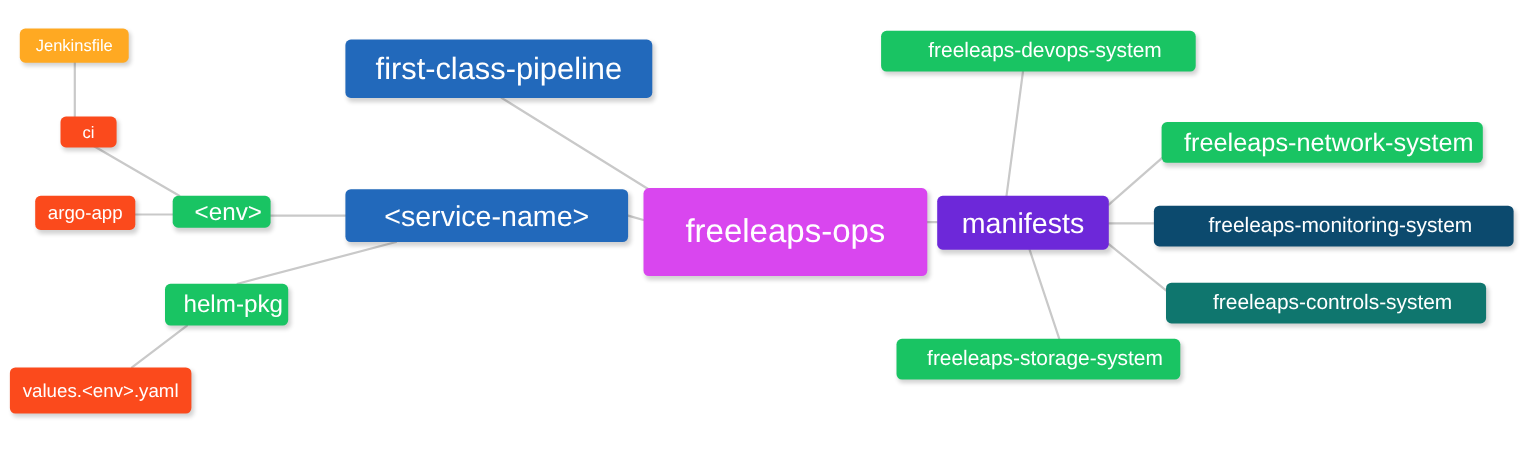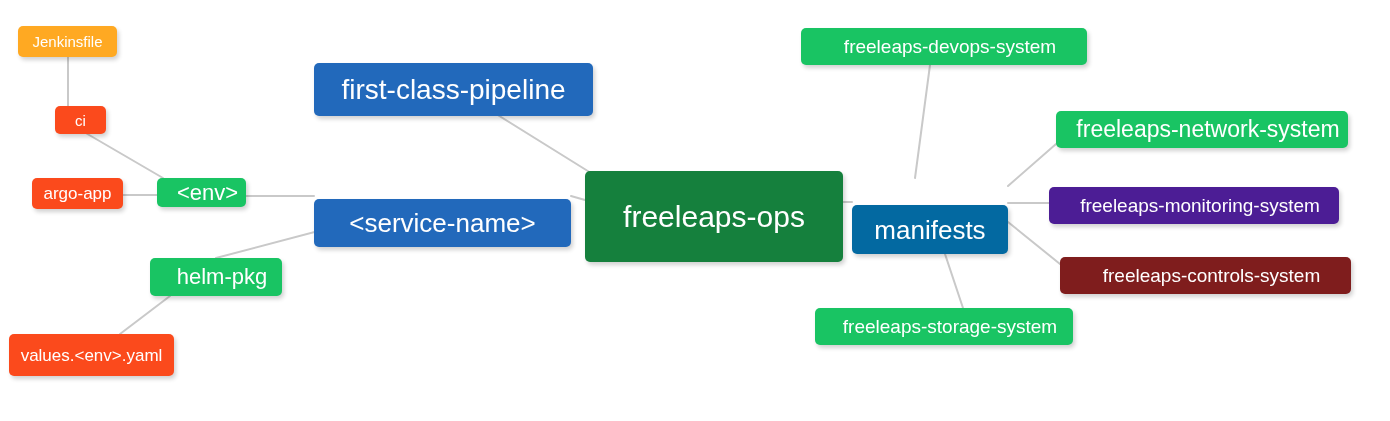--- a/index.html
+++ b/index.html
@@ -40,21 +40,21 @@
     justify-content: center;
     color: #ffffff;
     white-space: nowrap;
     border-radius: 5px;
     box-shadow: 2px 3px 4px rgba(0,0,0,0.18);
     line-height: 1;
     cursor: pointer;
     user-select: none;
   }
   .node-root      { background: #3e3936; }
-  .node-blue      { background: #2269bb; margin-top: 27px; }
+  .node-blue      { background: #2269bb; }
   .node-green     { background: #19c463; padding-left: 12px; }
   .node-red       { background: #fb4a1c; }
   .node-amber     { background: #ffa922; }
 </style>
 </head>
 <body>
 
 <div id="canvas">
   <svg id="edge-layer" viewBox="0 0 1390 421" preserveAspectRatio="none" aria-hidden="true">
       <line class="edge" x1="585" y1="200" x2="571" y2="196" stroke="#c9c9c9"></line>
@@ -66,48 +66,48 @@
       <line class="edge" x1="163" y1="178" x2="84" y2="132" stroke="#c9c9c9"></line>
       <line class="edge" x1="68" y1="106" x2="68" y2="57" stroke="#c9c9c9"></line>
       <line class="edge" x1="170" y1="296" x2="120" y2="334" stroke="#c9c9c9"></line>
       <line class="edge" x1="915" y1="178" x2="930" y2="65" stroke="#c9c9c9"></line>
       <line class="edge" x1="1008" y1="186" x2="1056" y2="144" stroke="#c9c9c9"></line>
       <line class="edge" x1="1008" y1="203" x2="1049" y2="203" stroke="#c9c9c9"></line>
       <line class="edge" x1="1008" y1="222" x2="1060" y2="264" stroke="#c9c9c9"></line>
       <line class="edge" x1="936" y1="227" x2="963" y2="308" stroke="#c9c9c9"></line>
     </svg>
   <div id="node-layer">
-      <div class="node node-root" style="left: 585px; top: 171px; width: 258px; height: 91px; font-size: 30px; background: #15803d;">
+      <div class="node node-root" style="left: 585px; top: 171px; width: 258px; height: 80px; font-size: 30px; background: #d946ef;">
         <span>freeleaps-ops</span>
       </div>
       <div class="node node-blue" style="left: 314px; top: 172px; width: 257px; height: 48px; font-size: 26px; background: rgb(34, 105, 187);">
         <span>&lt;service-name&gt;</span>
       </div>
       <div class="node node-blue" style="left: 314px; top: 36px; width: 279px; height: 53px; font-size: 28px; background: rgb(34, 105, 187);">
         <span>first-class-pipeline</span>
       </div>
-      <div class="node node-blue" style="left: 852px; top: 178px; width: 156px; height: 49px; font-size: 26px; background: #0369a1;">
+      <div class="node node-blue" style="left: 852px; top: 178px; width: 156px; height: 49px; font-size: 26px; background: #6d28d9;">
         <span>manifests</span>
       </div>
       <div class="node node-green" style="left: 157px; top: 178px; width: 89px; height: 29px; font-size: 22px; background: rgb(25, 196, 99);">
         <span>&lt;env&gt;</span>
       </div>
-      <div class="node node-green" style="left: 150px; top: 258px; width: 132px; height: 38px; font-size: 22px; background: rgb(25, 196, 99);">
+      <div class="node node-green" style="left: 150px; top: 258px; width: 112px; height: 38px; font-size: 22px; background: rgb(25, 196, 99);">
         <span>helm-pkg</span>
       </div>
       <div class="node node-green" style="left: 801px; top: 28px; width: 286px; height: 37px; font-size: 19px; background: rgb(25, 196, 99);">
         <span>freeleaps-devops-system</span>
       </div>
       <div class="node node-green" style="left: 1056px; top: 111px; width: 292px; height: 37px; font-size: 23px; background: rgb(25, 196, 99);">
         <span>freeleaps-network-system</span>
       </div>
-      <div class="node node-green" style="left: 1049px; top: 187px; width: 290px; height: 37px; font-size: 19px; background: #4c1d95;">
+      <div class="node node-green" style="left: 1049px; top: 187px; width: 327px; height: 37px; font-size: 19px; background: #0c4a6e;">
         <span>freeleaps-monitoring-system</span>
       </div>
-      <div class="node node-green" style="left: 1060px; top: 257px; width: 291px; height: 37px; font-size: 19px; background: #7f1d1d;">
+      <div class="node node-green" style="left: 1060px; top: 257px; width: 291px; height: 37px; font-size: 19px; background: #0f766e;">
         <span>freeleaps-controls-system</span>
       </div>
       <div class="node node-green" style="left: 815px; top: 308px; width: 258px; height: 37px; font-size: 19px; background: rgb(25, 196, 99);">
         <span>freeleaps-storage-system</span>
       </div>
       <div class="node node-red" style="left: 32px; top: 178px; width: 91px; height: 31px; font-size: 17px; background: rgb(251, 74, 28);">
         <span>argo-app</span>
       </div>
       <div class="node node-red" style="left: 9px; top: 334px; width: 165px; height: 42px; font-size: 17px; background: rgb(251, 74, 28);">
         <span>values.&lt;env&gt;.yaml</span>

